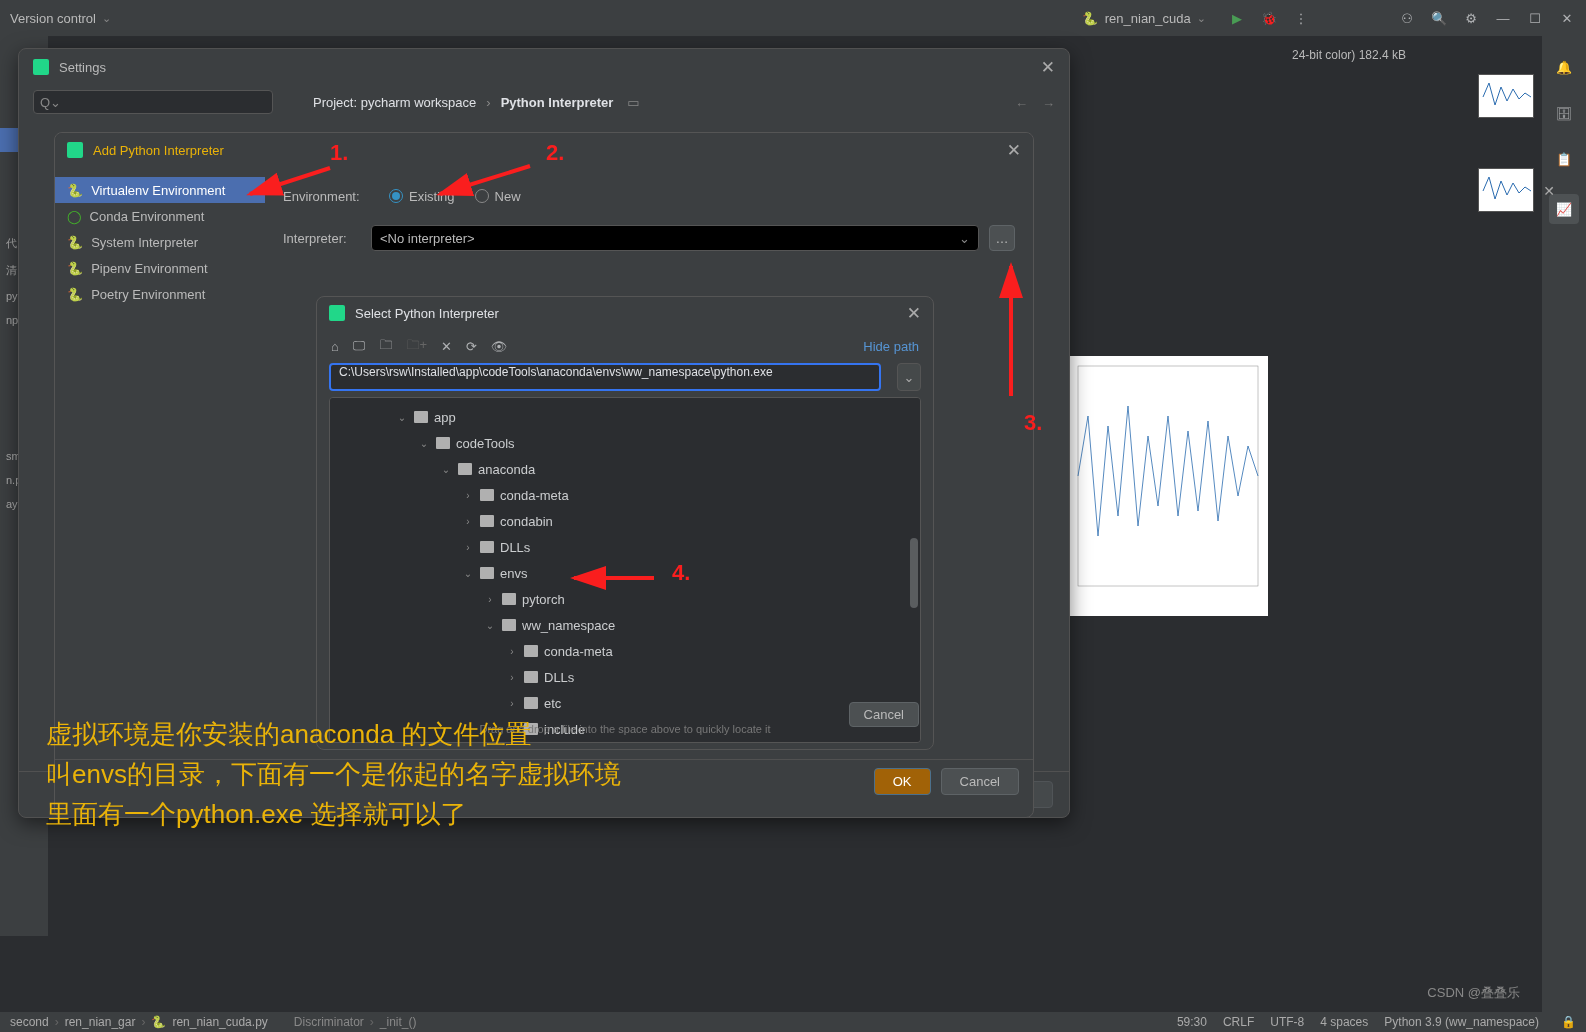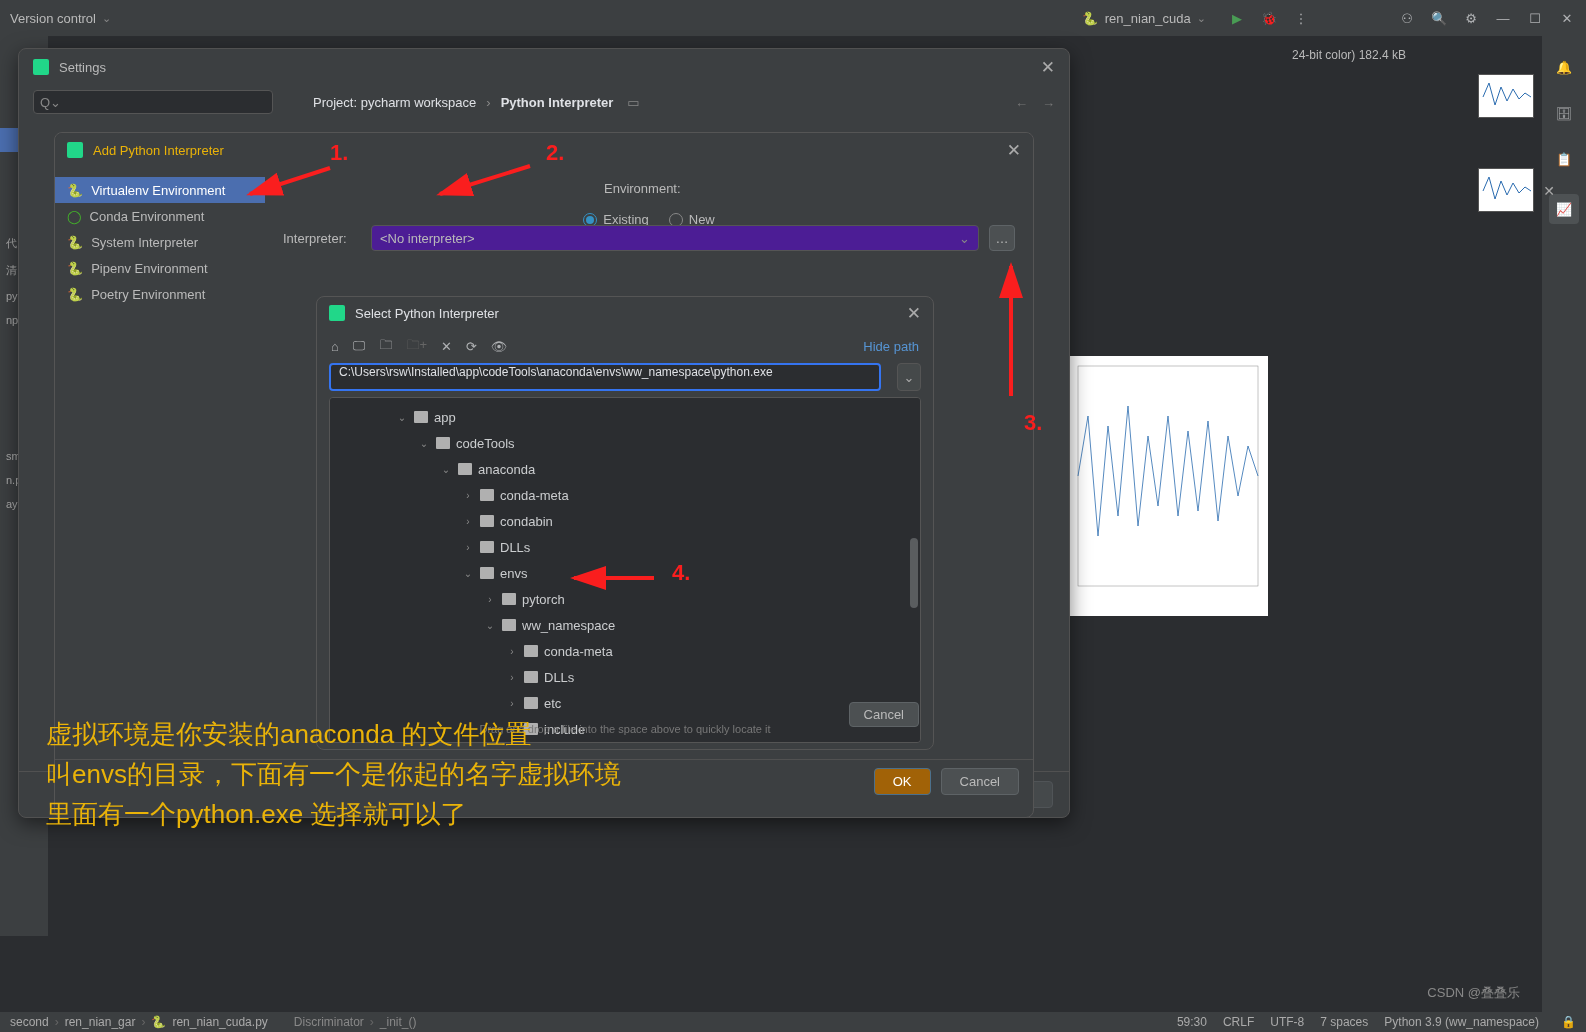--- a/index.html
+++ b/index.html
@@ -46,29 +46,29 @@
 .nav-arrows { margin-left: auto; display: flex; gap: 14px; color: #777; }
 
 
 .add-interp-dialog { position: absolute; left: 54px; top: 132px; width: 980px; height: 686px; background: #3c3f41; border: 1px solid #555; border-radius: 8px; z-index: 5; }
 .add-interp-title { height: 34px; display: flex; align-items: center; padding: 0 12px; gap: 10px; background: #3c3f41; border-radius: 8px 8px 0 0; }
 .add-interp-body { display: flex; height: 592px; }
 .interp-types { width: 210px; padding: 10px 0; }
 .interp-type { height: 26px; display: flex; align-items: center; padding: 0 12px; gap: 8px; cursor: pointer; }
 .interp-type.selected { background: #4b6eaf; color: #fff; }
 .interp-main { flex: 1; padding: 14px 18px; }
-.env-row { display: flex; align-items: center; gap: 16px; height: 30px; flex-direction: column; }
+.env-row { display: flex; align-items: center; gap: 16px; height: 30px; }
 .env-label { width: 90px; }
 .radio-group { display: flex; align-items: center; gap: 20px; }
 .radio-item { display: flex; align-items: center; gap: 6px; cursor: pointer; }
 .radio-circle { width: 14px; height: 14px; border: 1px solid #888; border-radius: 50%; display: flex; align-items: center; justify-content: center; }
 .radio-circle.checked { border-color: #3592c4; }
 .radio-circle.checked::after { content: ''; width: 8px; height: 8px; background: #3592c4; border-radius: 50%; }
 .interp-row { display: flex; align-items: center; gap: 10px; margin-top: 14px; }
-.interp-select { flex: 1; height: 26px; background: #4c1d95; border: 1px solid #555; border-radius: 4px; display: flex; align-items: center; padding: 0 8px; }
+.interp-select { flex: 1; height: 26px; background: #000000; border: 1px solid #555; border-radius: 4px; display: flex; align-items: center; padding: 0 8px; }
 .interp-select .dd { margin-left: auto; color: #888; }
 .browse-btn { width: 26px; height: 26px; background: #4c5052; border: 1px solid #5e6366; border-radius: 4px; display: flex; align-items: center; justify-content: center; cursor: pointer; }
 
 
 .select-interp-dialog { position: absolute; left: 316px; top: 296px; width: 618px; height: 454px; background: #3c3f41; border: 1px solid #555; border-radius: 8px; z-index: 10; display: flex; flex-direction: column; }
 .si-title { height: 32px; display: flex; align-items: center; padding: 0 12px; gap: 10px; }
 .si-toolbar { height: 34px; display: flex; align-items: center; padding: 0 14px; gap: 14px; }
 .si-tool { color: #afb1b3; cursor: pointer; }
 .si-tool.disabled { color: #666; }
 .si-hide { margin-left: auto; color: #5695d4; cursor: pointer; }
@@ -399,16 +399,16 @@
     <span class="status-sep">›</span>
     <span style="color:#568af2">🐍</span>
     <span>ren_nian_cuda.py</span>
     <span style="margin-left:20px;color:#888">Discriminator</span>
     <span class="status-sep">›</span>
     <span style="color:#888">_init_()</span>
   </div>
   <span>59:30</span>
   <span>CRLF</span>
   <span>UTF-8</span>
-  <span>7 spaces</span>
+  <span>4 spaces</span>
   <span>Python 3.9 (ww_namespace)</span>
   <span style="margin-left:6px">🔒</span>
 </div>
 
 </body></html>

